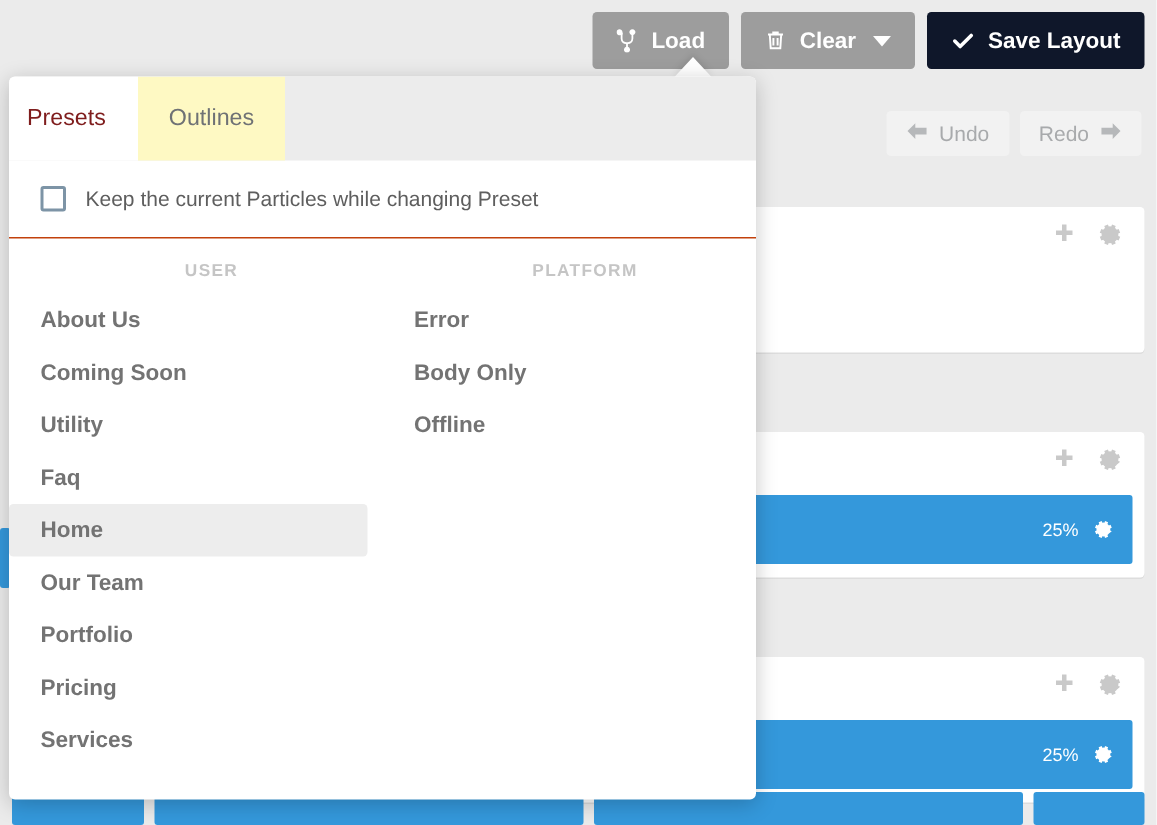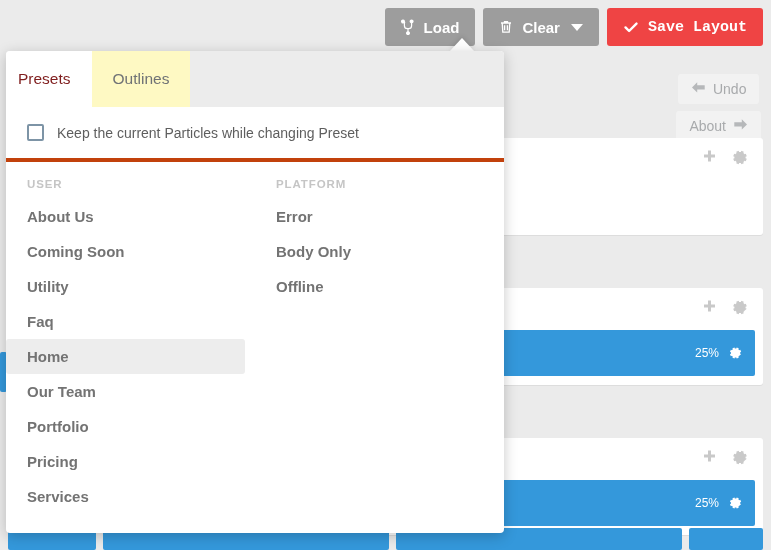--- a/index.html
+++ b/index.html
@@ -22,31 +22,31 @@
   .btn{
     display:flex;align-items:center;gap:9px;
     height:38px;padding:0 16px;
     border:none;border-radius:3px;
     font-size:15px;font-weight:bold;
     color:#fff;cursor:pointer;
     font-family:"Liberation Sans", sans-serif;
     white-space:nowrap;
   }
   .btn-grey{background:#9d9d9d;}
-  .btn-blue{background:#ef4444;font-family:Liberation Mono, monospace;}
+  .btn-blue{background:#0f172a;}
   .btn .ico{display:inline-flex;align-items:center;}
   .caret-dn{
     width:0;height:0;border-left:6px solid transparent;
     border-right:6px solid transparent;border-top:7px solid #fff;
     margin-left:2px;
   }
 
   .undoredo{
     position:absolute;top:74px;right:10px;
-    display:flex;align-items:center;gap:7px;flex-direction:column;
+    display:flex;align-items:center;gap:7px;
   }
   .btn-ghost{
     display:flex;align-items:center;gap:7px;
     height:30px;padding:0 13px;
     background:#f2f2f2;border:none;border-radius:3px;
     color:#a8aaac;font-size:14px;
     font-family:"Liberation Sans", sans-serif;
     cursor:pointer;white-space:nowrap;
   }
 
@@ -104,35 +104,35 @@
   }
   .tab{
     display:flex;align-items:center;padding:0 21px;
     font-size:15.5px;cursor:pointer;
     font-family:"Liberation Sans", sans-serif;
   }
   .tab.on{background:#fff;color:#7f1d1d;font-weight:normal;padding-left:12px;}
   .tab.off{background:#fef9c3;color:#6f7275;}
 
   .keeprow{
-    display:flex;align-items:center;gap:13px;
+    display:flex;align-items:flex-start;gap:13px;
     padding:17px 0 17px 21px;
-    border-bottom:4px solid #c2410c;
+    border-bottom:1px solid #c2410c;
   }
   .cbox{
     width:17px;height:17px;border:2px solid #7d94a6;
     border-radius:2px;background:#fff;box-sizing:border-box;cursor:pointer;
   }
   .keeprow .lbl{font-size:14px;color:#5e5e5e;}
 
   .cols{display:flex;padding:16px 0 0;}
   .col{flex:0 0 50%;}
   .colhead{
     font-size:11.5px;font-weight:bold;letter-spacing:.9px;
-    color:#c5c5c5;padding:0 0 9px 21px;
+    color:#c5c5c5;padding:0 0 9px 21px;text-align:center;
   }
   .item{
     font-size:15px;color:#737373;
     padding:9px 0 9px 21px;margin-right:10px;
     border-radius:3px;cursor:pointer;font-weight:bold;
   }
   .item.sel{background:#ededed;}
   .col.plat .item{cursor:pointer;}
 </style>
 </head>
@@ -176,21 +176,21 @@
   <div class="undoredo">
     <button class="btn-ghost">
       <span>
         <svg width="15" height="13" viewBox="0 0 15 13" fill="#b6b8ba">
           <path d="M6.2 1.2L1 6.4l5.2 5.2v-3h7.5v-4.4H6.2z"></path>
         </svg>
       </span>
       <span>Undo</span>
     </button>
     <button class="btn-ghost">
-      <span>About</span>
+      <span>Redo</span>
       <span>
         <svg width="15" height="13" viewBox="0 0 15 13" fill="#b6b8ba">
           <path d="M8.8 1.2L14 6.4l-5.2 5.2v-3H1.3V4.2h7.5z"></path>
         </svg>
       </span>
     </button>
   </div>
 
   <div class="sect" style="top:138px;">
     <div class="sect-head">

